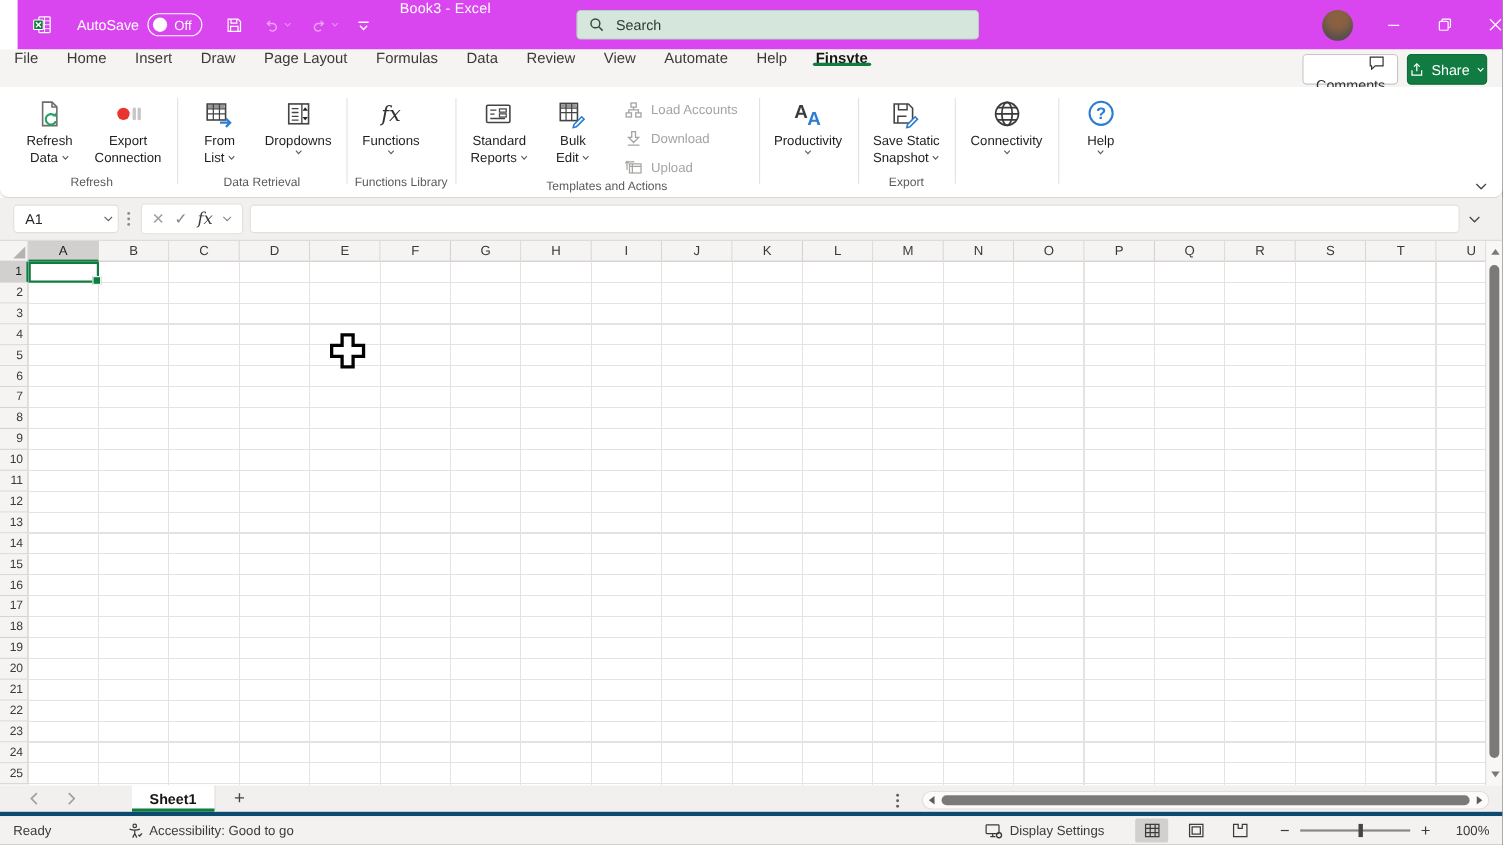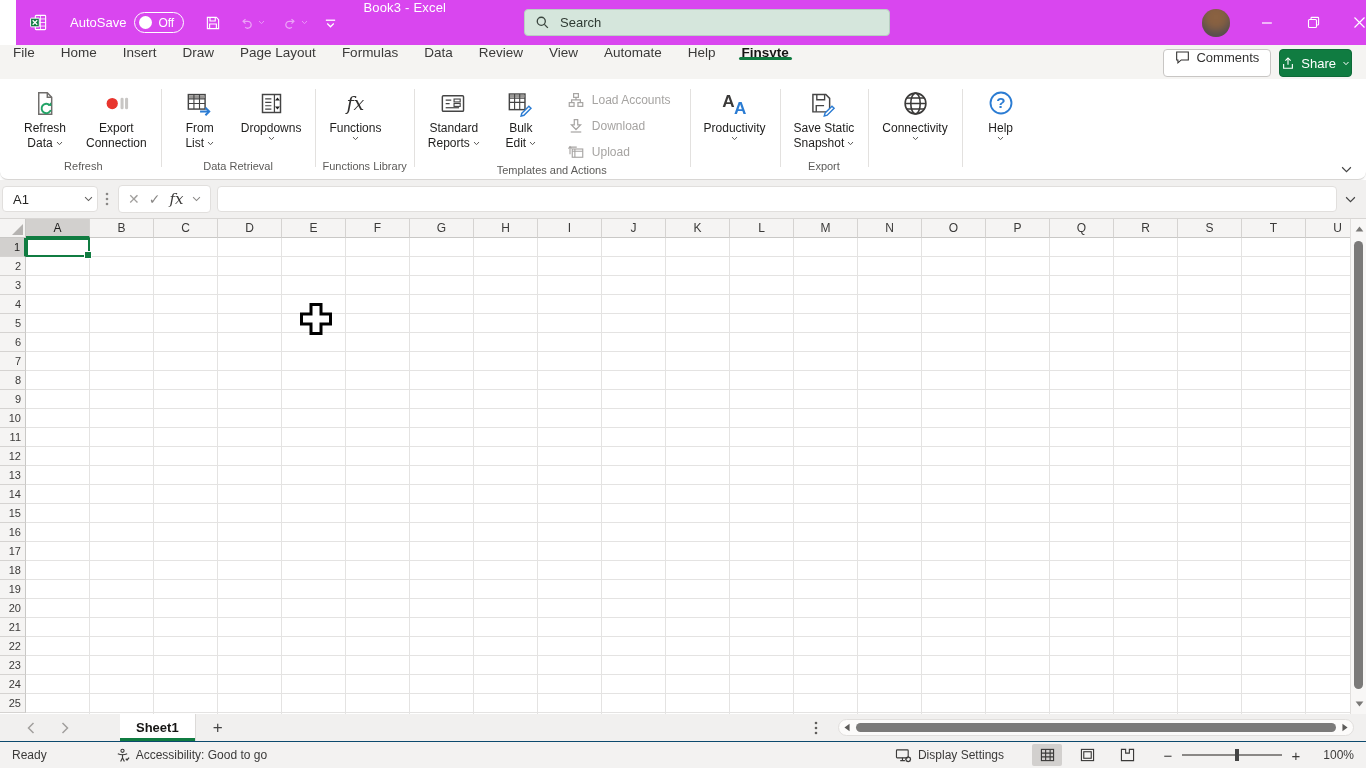--- a/index.html
+++ b/index.html
@@ -34,22 +34,22 @@
   
   #tabrow{position:absolute;left:0;top:45px;width:100%;height:34px;background:#f5f4f2;
           display:flex;align-items:stretch;}
   #tab-strip{display:flex;align-items:flex-start;}
   .rtab{display:flex;align-items:center;padding:0 13px;font-size:13.5px;color:#3b3a39;
         position:relative;cursor:pointer;white-space:nowrap;}
   .rtab.active{color:#161514;font-weight:700;}
   .rtab.active::after{content:"";position:absolute;left:10px;right:10px;bottom:0;height:3px;
         border-radius:2px;background:#107C41;}
   #tab-actions{position:absolute;right:14px;top:49px;display:flex;gap:8px;align-items:center;}
-  #comments-button{display:flex;align-items:flex-start;gap:6px;background:#fff;border:1px solid #c8c6c4;
-        border-radius:4px;height:26px;padding:0 11px;font-size:13px;color:#323130;cursor:pointer;}
+  #comments-button{display:flex;align-items:flex-end;gap:6px;background:#fff;border:1px solid #c8c6c4;
+        border-radius:4px;height:26px;padding:0 11px;font-size:13px;color:#323130;cursor:pointer;flex-direction:column;}
   #share-button{display:flex;align-items:center;gap:6px;background:#107C41;border:1px solid #0e6a38;
         border-radius:4px;height:26px;padding:0 1px;font-size:13px;color:#fff;cursor:pointer;}
 
   
   #ribbon{position:absolute;left:0;top:79px;width:100%;height:100px;background:#fff;
           border-bottom:1px solid #d8d6d4;border-radius:0 0 8px 8px;
           box-shadow:0 1px 2px rgba(0,0,0,.07);}
   #ribbon-groups{display:flex;height:100%;padding-left:6px;}
   .rgroup{position:relative;display:flex;flex-direction:column;padding:0 7px;}
   .rgroup + .rgroup::before{content:"";position:absolute;left:0;top:10px;bottom:12px;width:1px;background:#e3e1df;}
@@ -63,21 +63,21 @@
   .rstack{display:flex;flex-direction:column;justify-content:flex-start;gap:3px;padding:4px 6px 0;}
   .btn-small{display:flex;align-items:center;gap:7px;height:23px;font-size:12px;color:#1f1e1d;
         padding:0 6px;border-radius:3px;cursor:pointer;white-space:nowrap;}
   .btn-small.disabled{color:#a6a4a2;cursor:default;}
   .rgroup-label{height:20px;font-size:11px;color:#5c5b59;text-align:center;white-space:nowrap;
         padding-bottom:3px;display:flex;align-items:center;justify-content:center;}
   #collapse-ribbon{position:absolute;right:14px;bottom:6px;color:#444;cursor:pointer;}
 
   
   #formula-strip{position:absolute;left:0;top:180px;width:100%;height:39px;background:#f1f0ef;
-        display:flex;align-items:center;padding:0 2px;box-sizing:border-box;
+        display:flex;align-items:center;padding:0 12px;box-sizing:border-box;
         border-bottom:1px solid #d8d6d4;}
   #name-box{width:96px;height:26px;background:#fff;border:1px solid #e1dfdd;border-radius:4px;
         display:flex;align-items:center;padding:0 4px 0 10px;box-sizing:border-box;font-size:13px;
         color:#252423;cursor:pointer;}
   #name-box .val{flex:1;}
   #fb-dots{width:18px;display:flex;justify-content:center;cursor:col-resize;}
   #fx-box{height:26px;background:#fff;border:1px solid #e1dfdd;border-radius:4px;display:flex;
         align-items:center;gap:9px;padding:0 9px;margin-left:2px;}
   .fx-glyph{font-size:14px;color:#a19f9d;cursor:pointer;line-height:1;}
   .fx-fx{font-family:"DejaVu Serif","Liberation Serif",serif;font-style:italic;font-size:15px;color:#3b3a39;}
@@ -115,21 +115,21 @@
   #vscroll{position:absolute;right:0;top:219px;width:16px;height:495px;background:#f8f7f6;
         border-left:1px solid #e1dfdd;box-sizing:border-box;}
   .scroll-arrow{position:absolute;left:0;width:16px;height:16px;display:flex;align-items:center;
         justify-content:center;cursor:pointer;color:#7a7977;}
   #vscroll-up{top:2px;} #vscroll-down{bottom:2px;}
   #vscroll-thumb{position:absolute;left:3px;top:22px;width:9px;height:448px;background:#7b7a79;
         border-radius:5px;cursor:pointer;}
 
   
   #sheetbar{position:absolute;left:0;top:714px;width:100%;height:28px;background:#f1f0ef;
-        display:flex;align-items:stretch;border-bottom:1px solid #0c4a6e;box-sizing:border-box;}
+        display:flex;align-items:stretch;border-bottom:4px solid #0c4a6e;box-sizing:border-box;}
   .sheet-nav{width:34px;display:flex;align-items:center;justify-content:center;color:#a19f9d;cursor:pointer;}
   #sheet-tabs{display:flex;margin-left:38px;}
   .sheet-tab{display:flex;align-items:center;padding:0 16px;font-size:13px;font-weight:700;color:#161514;
         background:#fff;position:relative;border-right:1px solid #dcdad8;cursor:pointer;}
   .sheet-tab.active::after{content:"";position:absolute;left:0;right:0;bottom:0;height:3px;background:#107C41;}
   #add-sheet{width:44px;display:flex;align-items:center;justify-content:center;color:#444;
         font-size:17px;cursor:pointer;}
   #sheet-splitter{position:absolute;left:814px;top:0;height:28px;display:flex;align-items:center;cursor:col-resize;}
   #hscroll{position:absolute;left:838px;right:12px;top:5px;height:17px;background:#fcfbfa;
         border:1px solid #e1dfdd;border-radius:9px;display:flex;align-items:center;box-sizing:border-box;}

